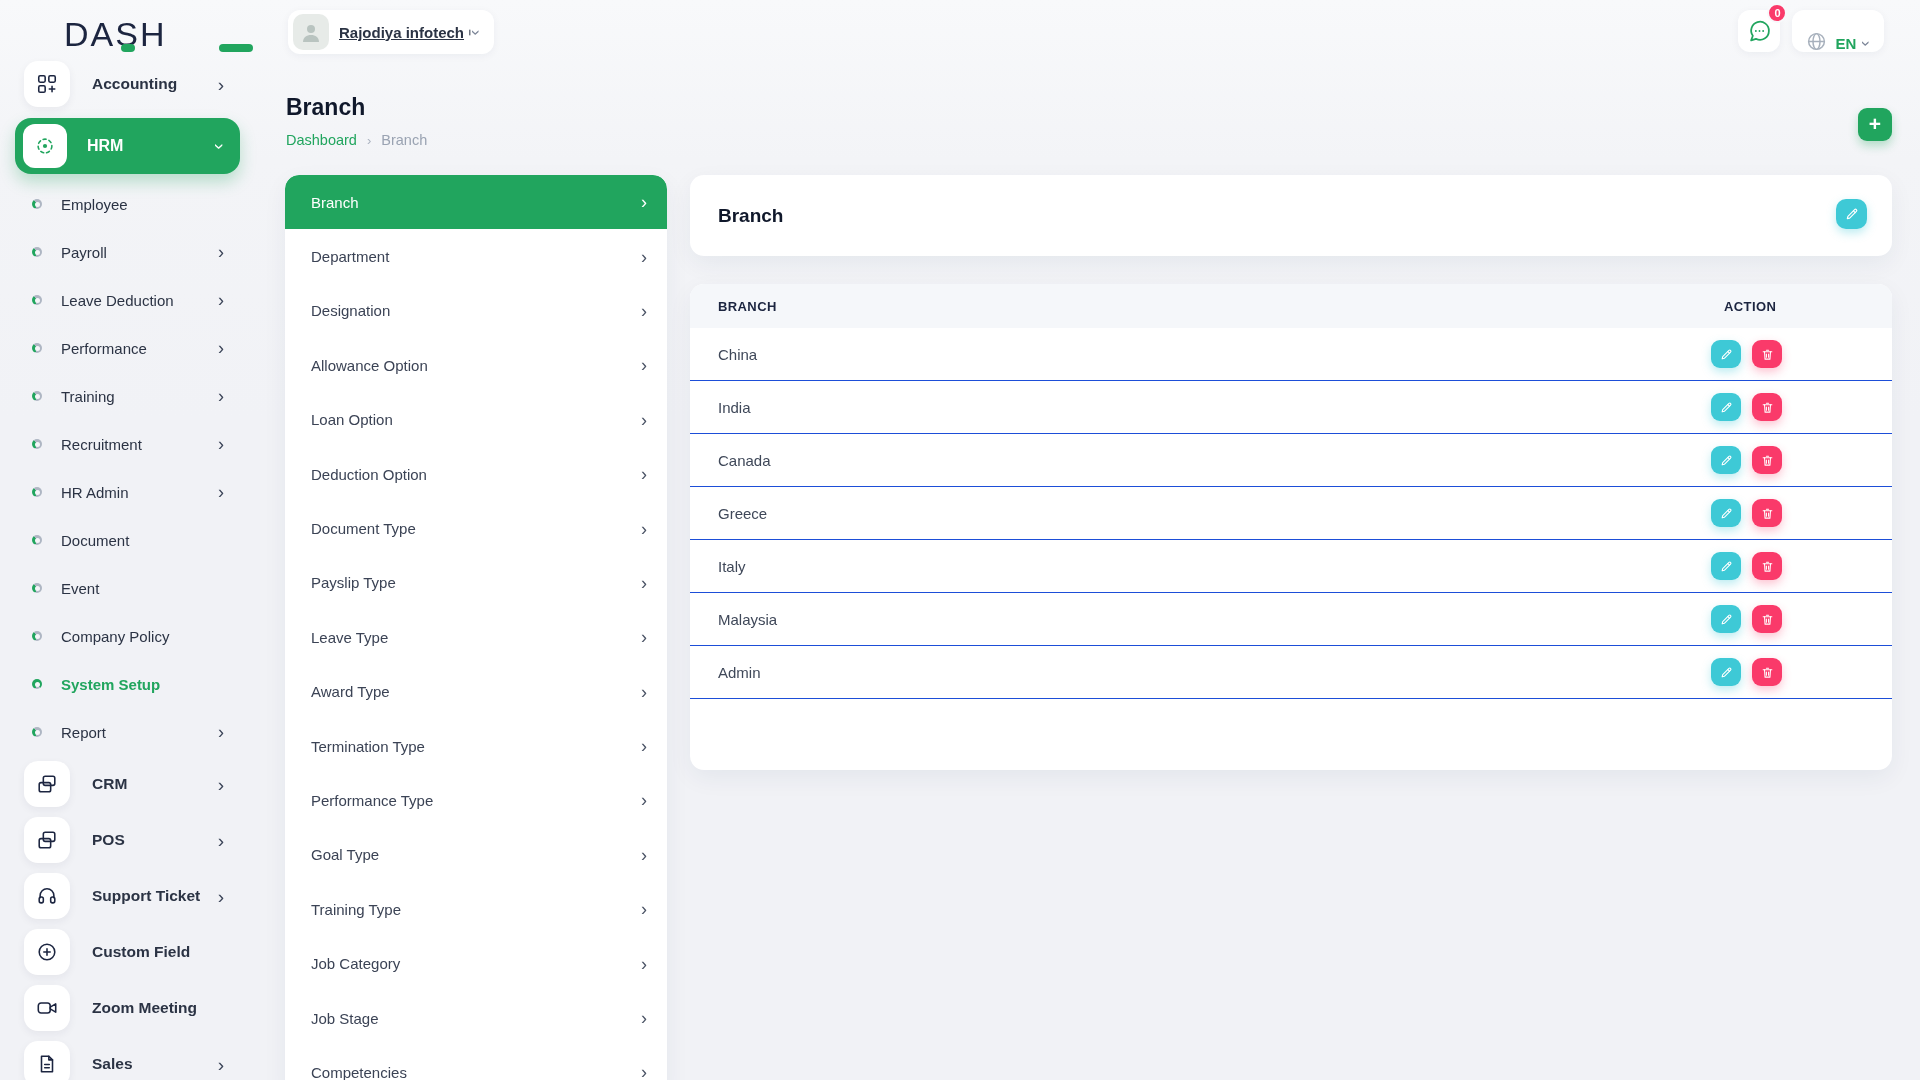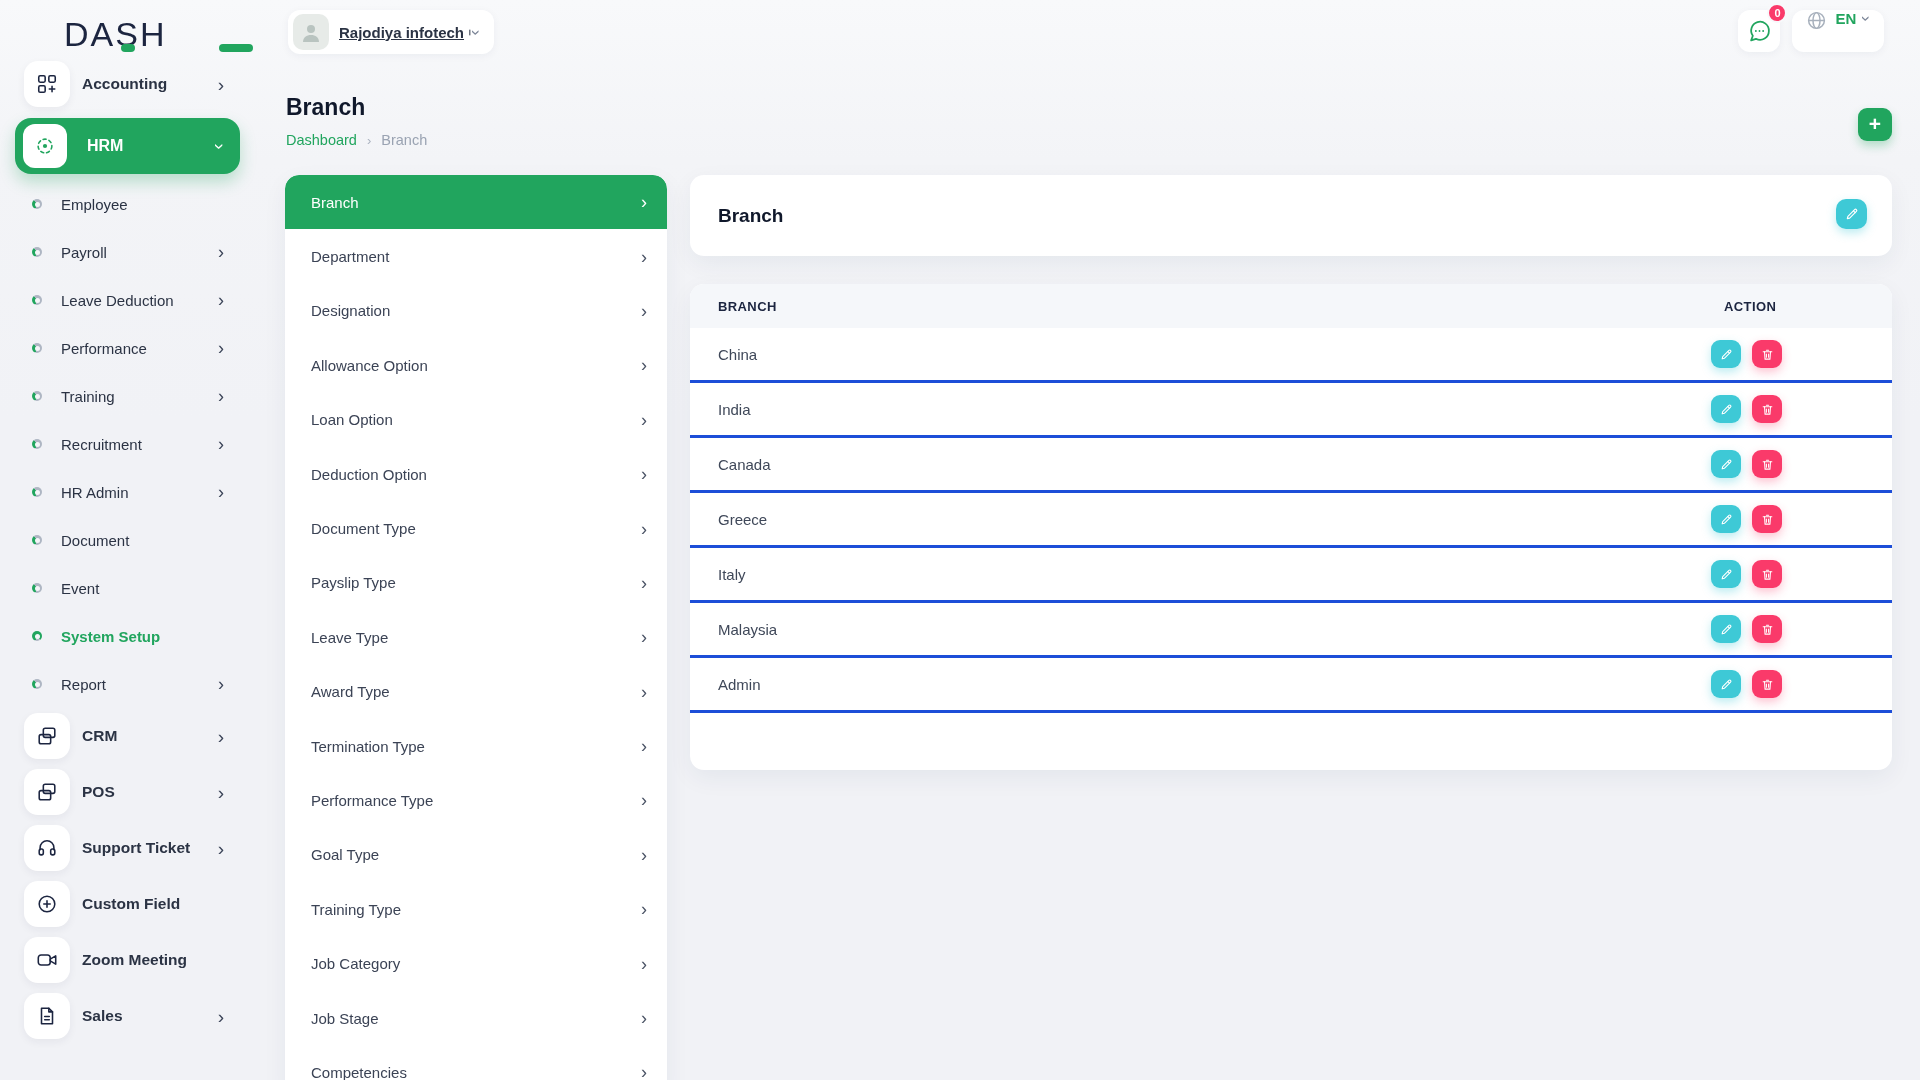--- a/index.html
+++ b/index.html
@@ -34,33 +34,33 @@
     position:relative;width:42px;height:42px;border-radius:12px;background:#fff;
     box-shadow:0 2px 8px rgba(26,40,74,.05);display:flex;align-items:center;justify-content:center;cursor:pointer;
   }
   .badge{
     position:absolute;top:-7px;right:-7px;min-width:20px;height:20px;border-radius:50%;
     background:#fa3a6a;color:#fff;font-size:11px;font-weight:bold;display:flex;align-items:center;justify-content:center;
     border:2px solid #f8f9fb;box-sizing:border-box;
   }
   .lang-chip{
     height:42px;background:#fff;border-radius:12px;box-shadow:0 2px 8px rgba(26,40,74,.05);
-    display:flex;align-items:flex-start;gap:8px;padding:0 14px;cursor:pointer;
+    display:flex;align-items:flex-end;gap:8px;padding:0 14px;cursor:pointer;
   }
   .lang-chip .code{color:#21a55e;font-weight:bold;font-size:15px;}
   
   .sidebar{position:absolute;left:0;top:56px;width:256px;bottom:0;}
   .side-main{
     position:relative;height:56px;display:flex;align-items:center;cursor:pointer;padding-left:24px;
   }
   .iconbox{
     width:46px;height:46px;border-radius:14px;background:#fff;flex:0 0 auto;
     box-shadow:0 3px 8px rgba(26,40,74,.06);display:flex;align-items:center;justify-content:center;
   }
-  .side-main .lbl{margin-left:12px;font-size:15.5px;font-weight:600;color:#2b3344;}
+  .side-main .lbl{margin-left:22px;font-size:15.5px;font-weight:600;color:#2b3344;}
   .side-main .chev{position:absolute;right:32px;color:#3b4458;font-size:19px;line-height:1;}
   .pill-wrap{padding:6px 16px 6px 15px;}
   .pill{
     height:56px;border-radius:16px;background:#21a55e;display:flex;align-items:center;position:relative;
     box-shadow:0 8px 16px rgba(33,165,94,.28);cursor:pointer;padding-left:8px;
   }
   .pill .iconbox{width:44px;height:44px;border-radius:12px;box-shadow:none;}
   .pill .lbl{margin-left:20px;font-size:16px;font-weight:bold;color:#fff;}
   .pill .chev{position:absolute;right:18px;color:#fff;font-size:18px;transform:rotate(90deg);}
   .side-sub{
@@ -109,21 +109,21 @@
     position:absolute;left:690px;top:284px;width:1202px;height:486px;background:#fff;border-radius:14px;
     box-shadow:0 8px 24px rgba(24,44,84,.06);overflow:hidden;
   }
   .thead{
     height:44px;background:#f5f7fa;display:flex;align-items:center;position:relative;
   }
   .thead .th{font-size:13px;font-weight:bold;color:#1c2540;letter-spacing:.4px;}
   .th-branch{margin-left:28px;}
   .th-action{position:absolute;left:1034px;}
   .trow{
-    position:relative;height:52px;display:flex;align-items:center;border-bottom:3px solid #1d4ed8;
+    position:relative;height:52px;display:flex;align-items:center;border-bottom:1px solid #1d4ed8;
   }
   .trow .cell{margin-left:28px;font-size:15px;color:#3f4859;}
   .row-actions{position:absolute;left:1021px;display:flex;gap:11px;}
   .row-actions .btn-sq{width:30px;height:28px;border-radius:9px;}
   svg{display:block;}
 </style>
 </head>
 <body>
 
 <div class="app">
@@ -251,20 +251,27 @@
     <span class="lbl">Document</span>
 
   </div>
       <div class="side-sub">
     <span class="bullet">
           <i></i>
         </span>
     <span class="lbl">Event</span>
 
   </div>
+      <div class="side-sub">
+    <span class="bullet">
+          <i></i>
+        </span>
+    <span class="lbl">Company Policy</span>
+
+  </div>
       <div class="side-sub active">
     <span class="bullet" style="background: conic-gradient(from 200deg, rgb(33, 165, 94) 0deg, rgb(33, 165, 94) 300deg, rgb(174, 182, 195) 300deg, rgb(174, 182, 195) 360deg);">
           <i></i>
         </span>
     <span class="lbl">System Setup</span>
 
   </div>
       <div class="side-sub">
     <span class="bullet">
           <i></i>

